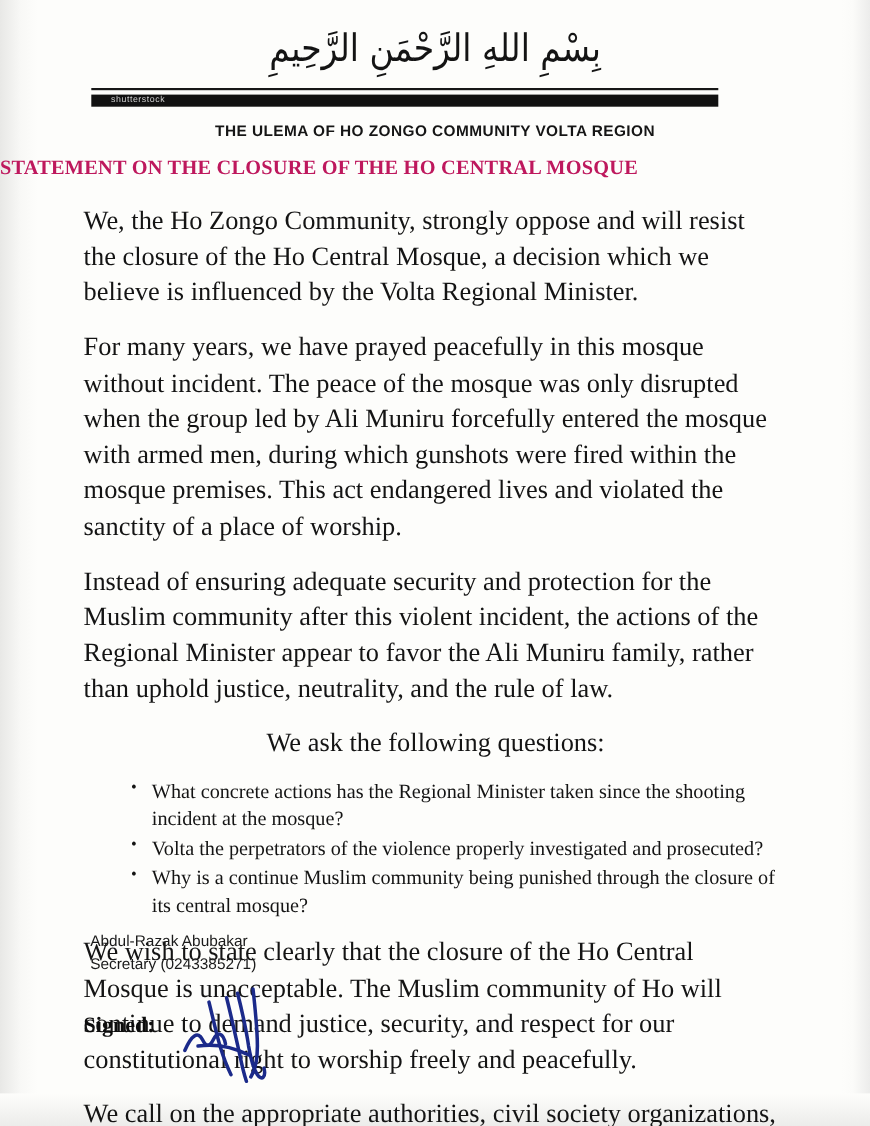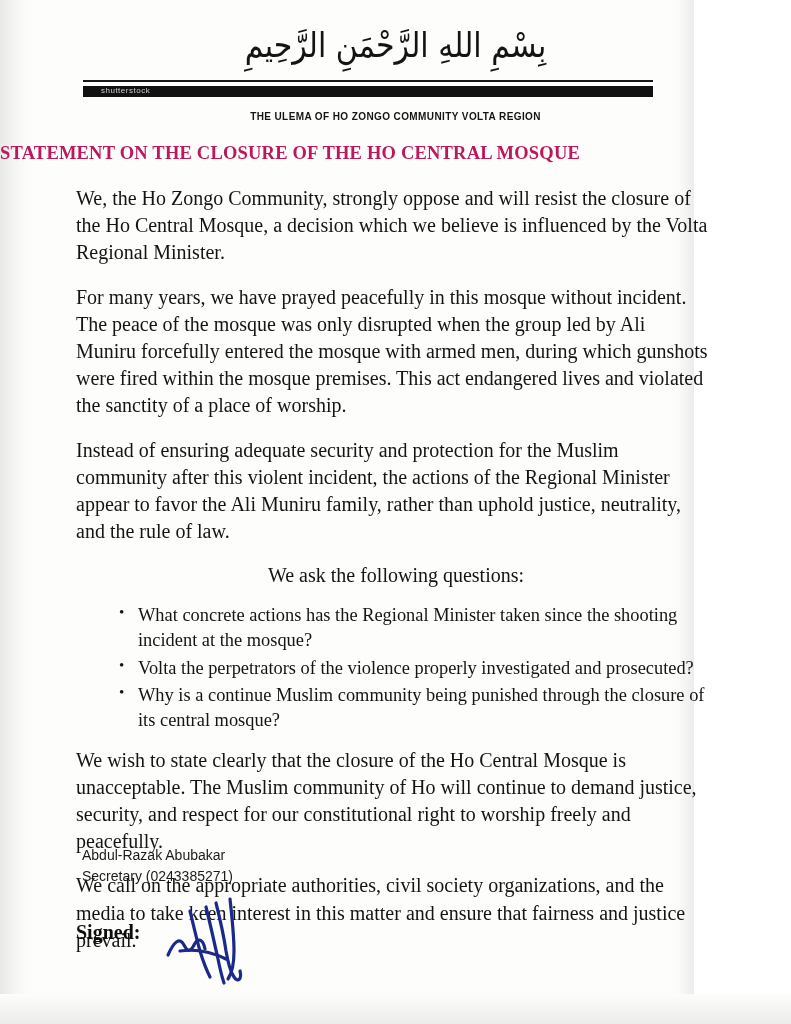--- a/index.html
+++ b/index.html
@@ -12,21 +12,21 @@
     height: 1024px;
     position: relative;
     overflow: hidden;
     font-family: "Liberation Serif", serif;
     color: #121212;
   }
 
   .page {
     position: absolute;
     left: 0; top: 0;
-    width: 694px;
+    width: 791px;
     height: 1024px;
     background: #fdfdfb;
   }
 
   
   .paper-shade-left {
     position: absolute;
     left: 0; top: 0;
     width: 34px; height: 1024px;
     background: linear-gradient(to right, #e8e8e6 0%, #f8f8f6 55%, #fdfdfb 100%);
@@ -90,21 +90,21 @@
     letter-spacing: 0.5px;
   }
 
   .org-line {
     position: absolute;
     left: 0;
     top: 111px;
     width: 791px;
     text-align: center;
     font-family: "Liberation Sans", sans-serif;
-    font-size: 10px;
+    font-size: 14px;
     font-weight: 600;
     letter-spacing: 0.4px;
     color: #151515;
   }
 
   .doc-title {
     position: absolute;
     left: 0;
     top: 143px;
     width: 791px;
@@ -118,21 +118,21 @@
 
   .body-col {
     position: absolute;
     left: 76px;
     top: 185px;
     width: 632px;
   }
 
   p.para {
     margin: 0 0 17px 0;
-    font-size: 20px;
+    font-size: 24px;
     line-height: 1.36;
     text-align: left;
     color: #141414;
   }
   p.para.tight {
     margin-bottom: 14px;
     text-align: center;
   }
   p.indent {
     padding-left: 8px;

